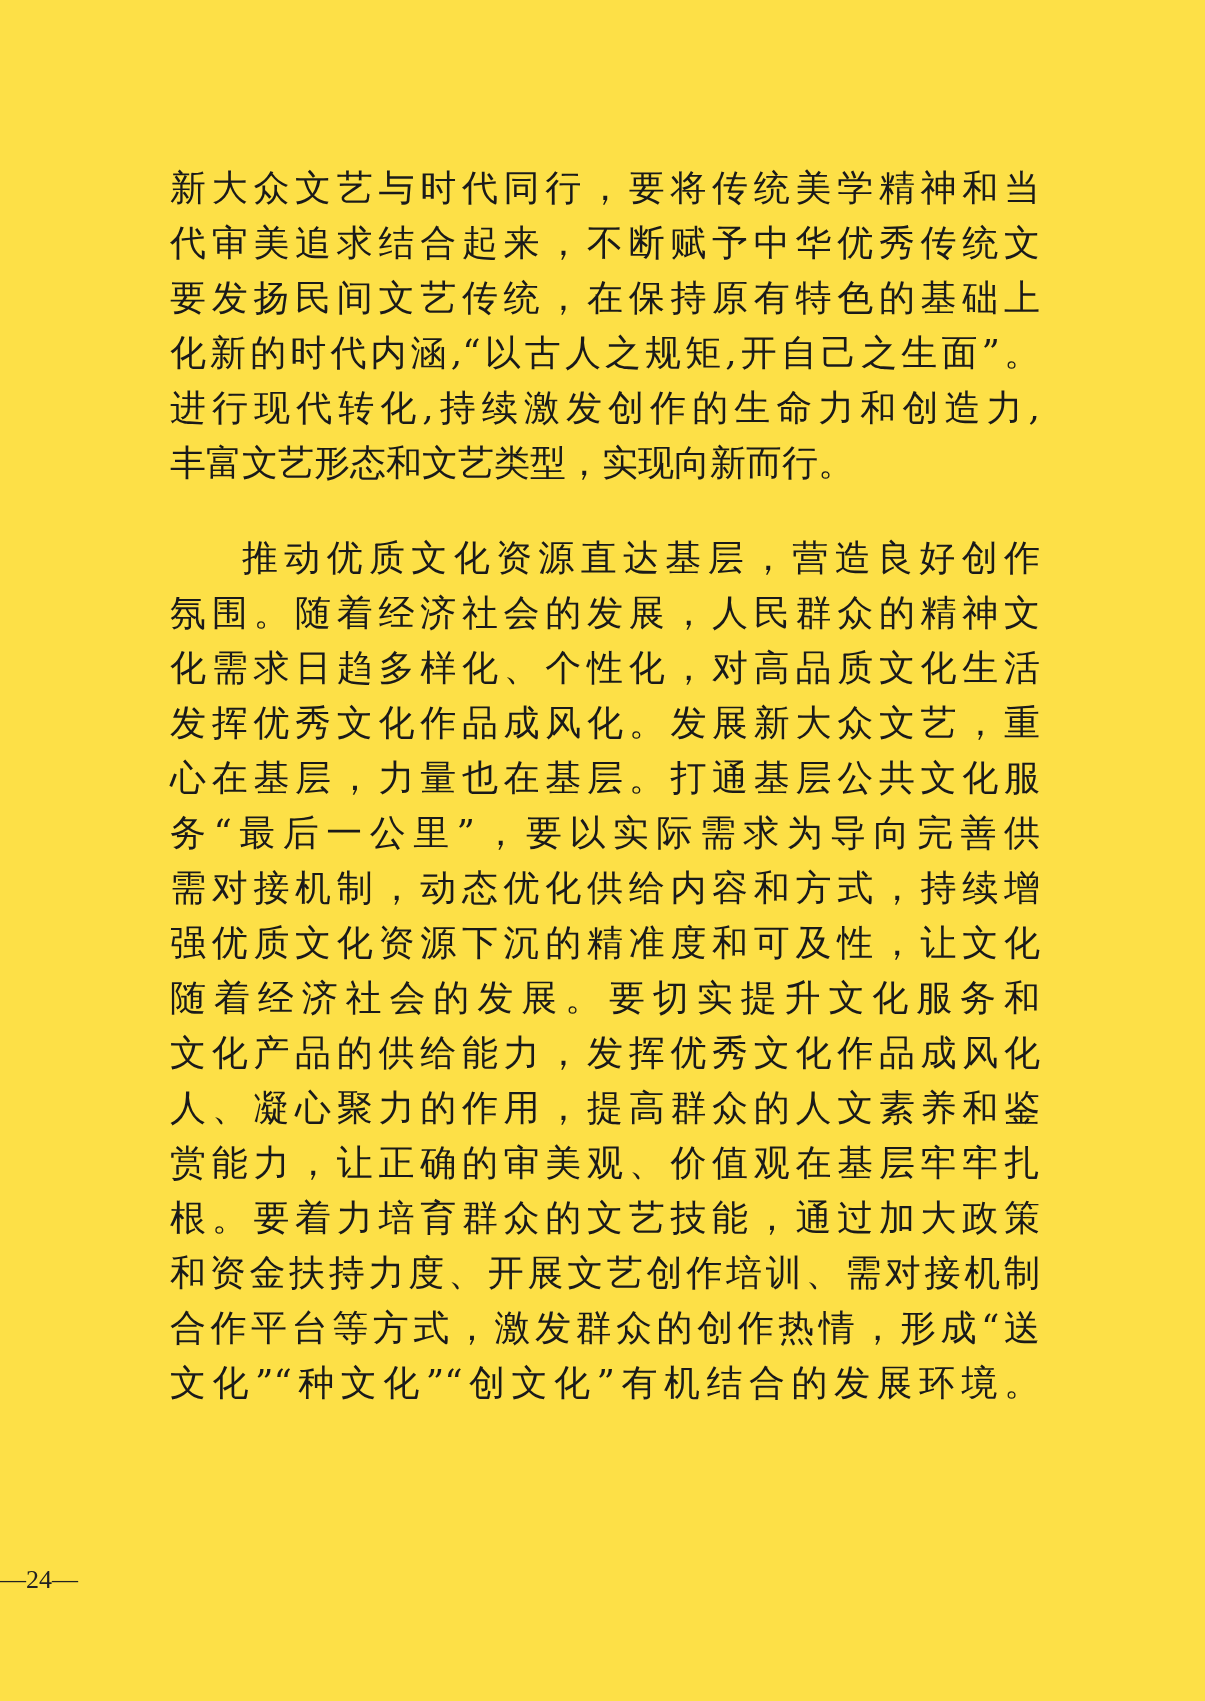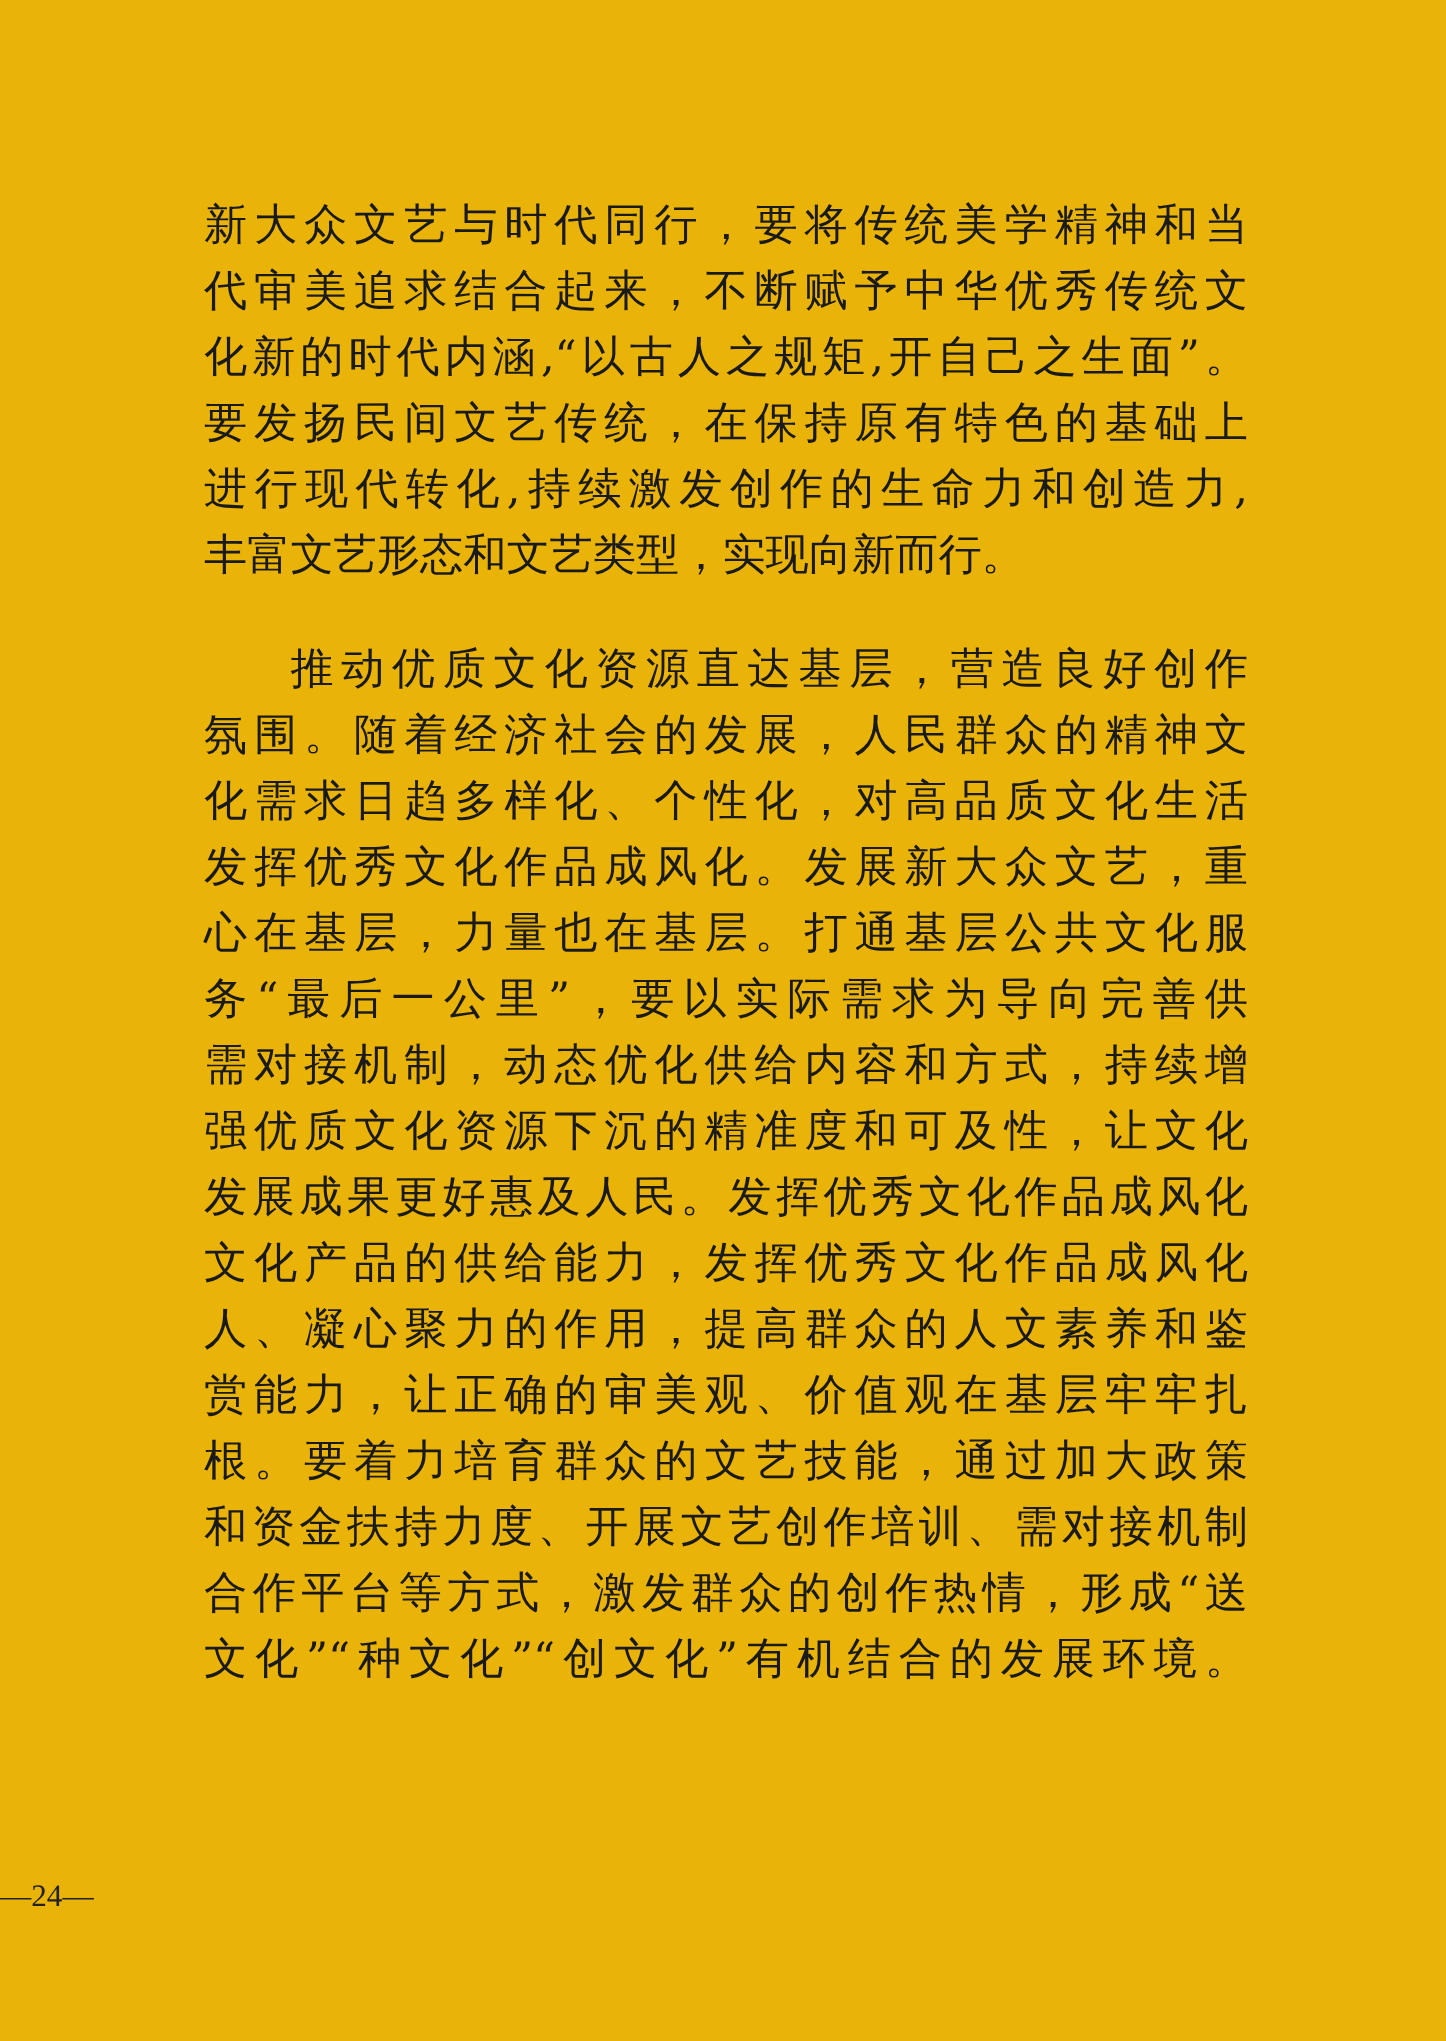--- a/index.html
+++ b/index.html
@@ -1,17 +1,17 @@
 <!DOCTYPE html>
 <html><head>
 <meta charset="utf-8">
 <style>
   html, body { margin: 0; padding: 0; background: #ffffff; }
   body { width: 1205px; height: 1701px; position: relative; overflow: hidden; }
-  .page { position: absolute; left: 0; top: 0; width: 1205px; height: 1701px; background: #eab308; }
+  .page { position: absolute; left: 0; top: 0; width: 1205px; height: 1701px; background: #fde047; }
   .text-block { position: absolute; left: 170px; top: 160px; width: 870px; }
   .line {
     height: 55px; line-height: 55px;
     font-family: "DejaVu Serif", "Liberation Serif", serif;
     font-size: 36px; color: #1a1a1a;
     white-space: nowrap;
     text-align: justify; text-align-last: justify;
     letter-spacing: 0px;
   }
   .line.last { text-align-last: left; }
@@ -24,35 +24,35 @@
   }
 </style>
 </head>
 <body>
 
 <div class="page">
   <div class="text-block">
     <div>
       <div class="line">新大众文艺与时代同行，要将传统美学精神和当</div>
       <div class="line">代审美追求结合起来，不断赋予中华优秀传统文</div>
+      <div class="line">要发扬民间文艺传统，在保持原有特色的基础上</div>
       <div class="line">化新的时代内涵,“以古人之规矩,开自己之生面”。</div>
-      <div class="line">要发扬民间文艺传统，在保持原有特色的基础上</div>
       <div class="line">进行现代转化,持续激发创作的生命力和创造力,</div>
       <div class="line last">丰富文艺形态和文艺类型，实现向新而行。</div>
     </div>
     <div>
       <div class="line indent">推动优质文化资源直达基层，营造良好创作</div>
       <div class="line">氛围。随着经济社会的发展，人民群众的精神文</div>
       <div class="line">化需求日趋多样化、个性化，对高品质文化生活</div>
       <div class="line">发挥优秀文化作品成风化。发展新大众文艺，重</div>
       <div class="line">心在基层，力量也在基层。打通基层公共文化服</div>
       <div class="line">务“最后一公里”，要以实际需求为导向完善供</div>
       <div class="line">需对接机制，动态优化供给内容和方式，持续增</div>
       <div class="line">强优质文化资源下沉的精准度和可及性，让文化</div>
-      <div class="line">发展成果更好惠及人民。发挥优秀文化作品成风化</div>
+      <div class="line">随着经济社会的发展。要切实提升文化服务和</div>
       <div class="line">文化产品的供给能力，发挥优秀文化作品成风化</div>
       <div class="line">人、凝心聚力的作用，提高群众的人文素养和鉴</div>
       <div class="line">赏能力，让正确的审美观、价值观在基层牢牢扎</div>
       <div class="line">根。要着力培育群众的文艺技能，通过加大政策</div>
       <div class="line">和资金扶持力度、开展文艺创作培训、需对接机制</div>
       <div class="line">合作平台等方式，激发群众的创作热情，形成“送</div>
       <div class="line">文化”“种文化”“创文化”有机结合的发展环境。</div>
     </div>
   </div>
   <div class="page-number">—24—</div>

